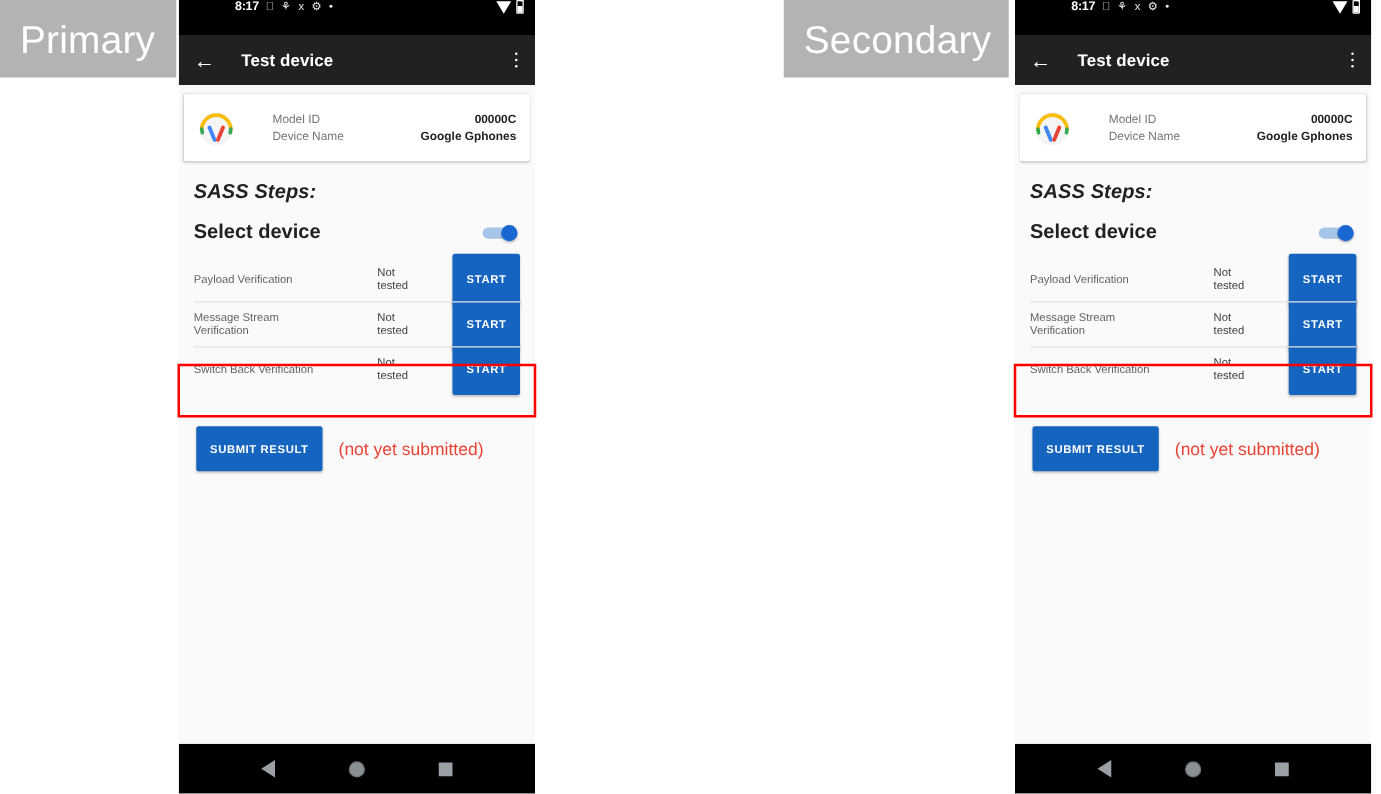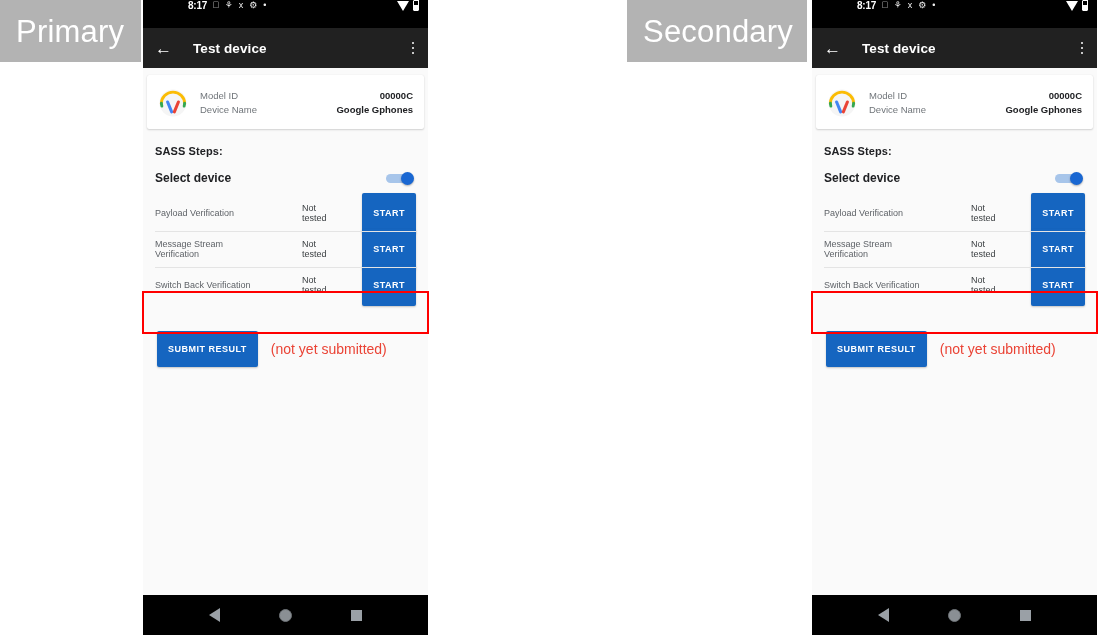--- a/index.html
+++ b/index.html
@@ -104,40 +104,41 @@
   
   .device-card {
     margin: 7px 4px 0 4px;
     background: #ffffff;
     border-radius: 2px;
     box-shadow: 0 1px 2px rgba(0,0,0,0.16), 0 0 1px rgba(0,0,0,0.10);
     display: flex;
     align-items: center;
     padding: 8px 11px 8px 8px;
     height: 54px;
+    gap: 18px;
   }
   .bud-icon { width: 36px; height: 36px; flex-shrink: 0; }
   .device-rows { flex: 1; margin-left: 9px; }
   .device-row {
     display: flex; justify-content: space-between; align-items: baseline;
     padding: 1.5px 0;
   }
   .device-key { font-size: 9.5px; color: #70757a; }
   .device-val { font-size: 9.5px; color: #202124; font-weight: 700; }
 
   
   .sass-title {
-    font-size: 11px; font-weight: 700; color: #202124;
-    margin: 16px 0 0 12px; letter-spacing: .1px;
+    font-size: 16px; font-weight: 700; color: #202124;
+    margin: 16px 0 0 12px; letter-spacing: .1px; font-style: italic;
   }
   .select-row {
     display: flex; align-items: center; justify-content: space-between;
     margin: 14px 14px 0 12px;
   }
-  .select-label { font-size: 12px; font-weight: 700; color: #202124; }
+  .select-label { font-size: 16px; font-weight: 700; color: #202124; }
   .toggle { width: 28px; height: 12px; position: relative; cursor: pointer; }
   .toggle-track {
     position: absolute; left: 0; top: 1.5px;
     width: 24px; height: 9px; border-radius: 5px; background: #a7c5ea;
   }
   .toggle-thumb {
     position: absolute; right: 0; top: 0;
     width: 13px; height: 13px; border-radius: 50%;
     background: #1967d2;
     box-shadow: 0 1px 2px rgba(0,0,0,0.3);

